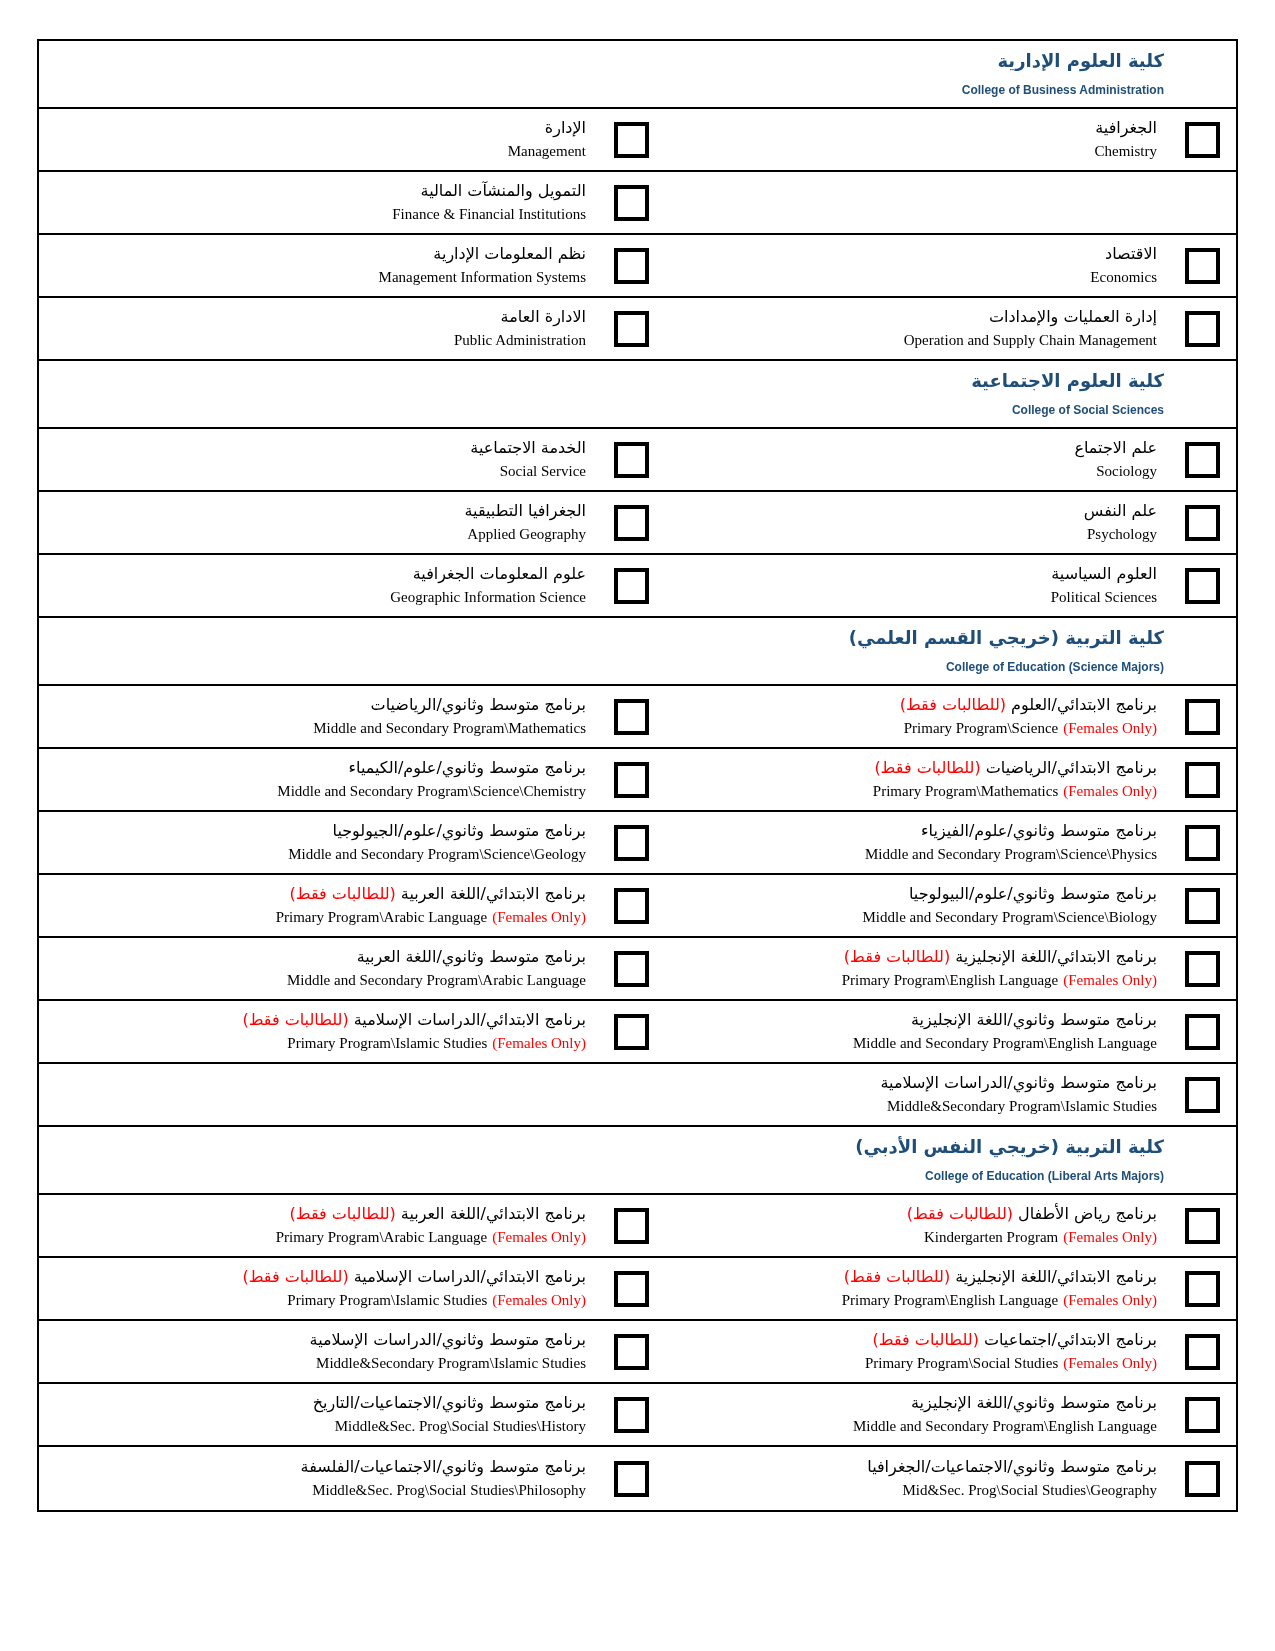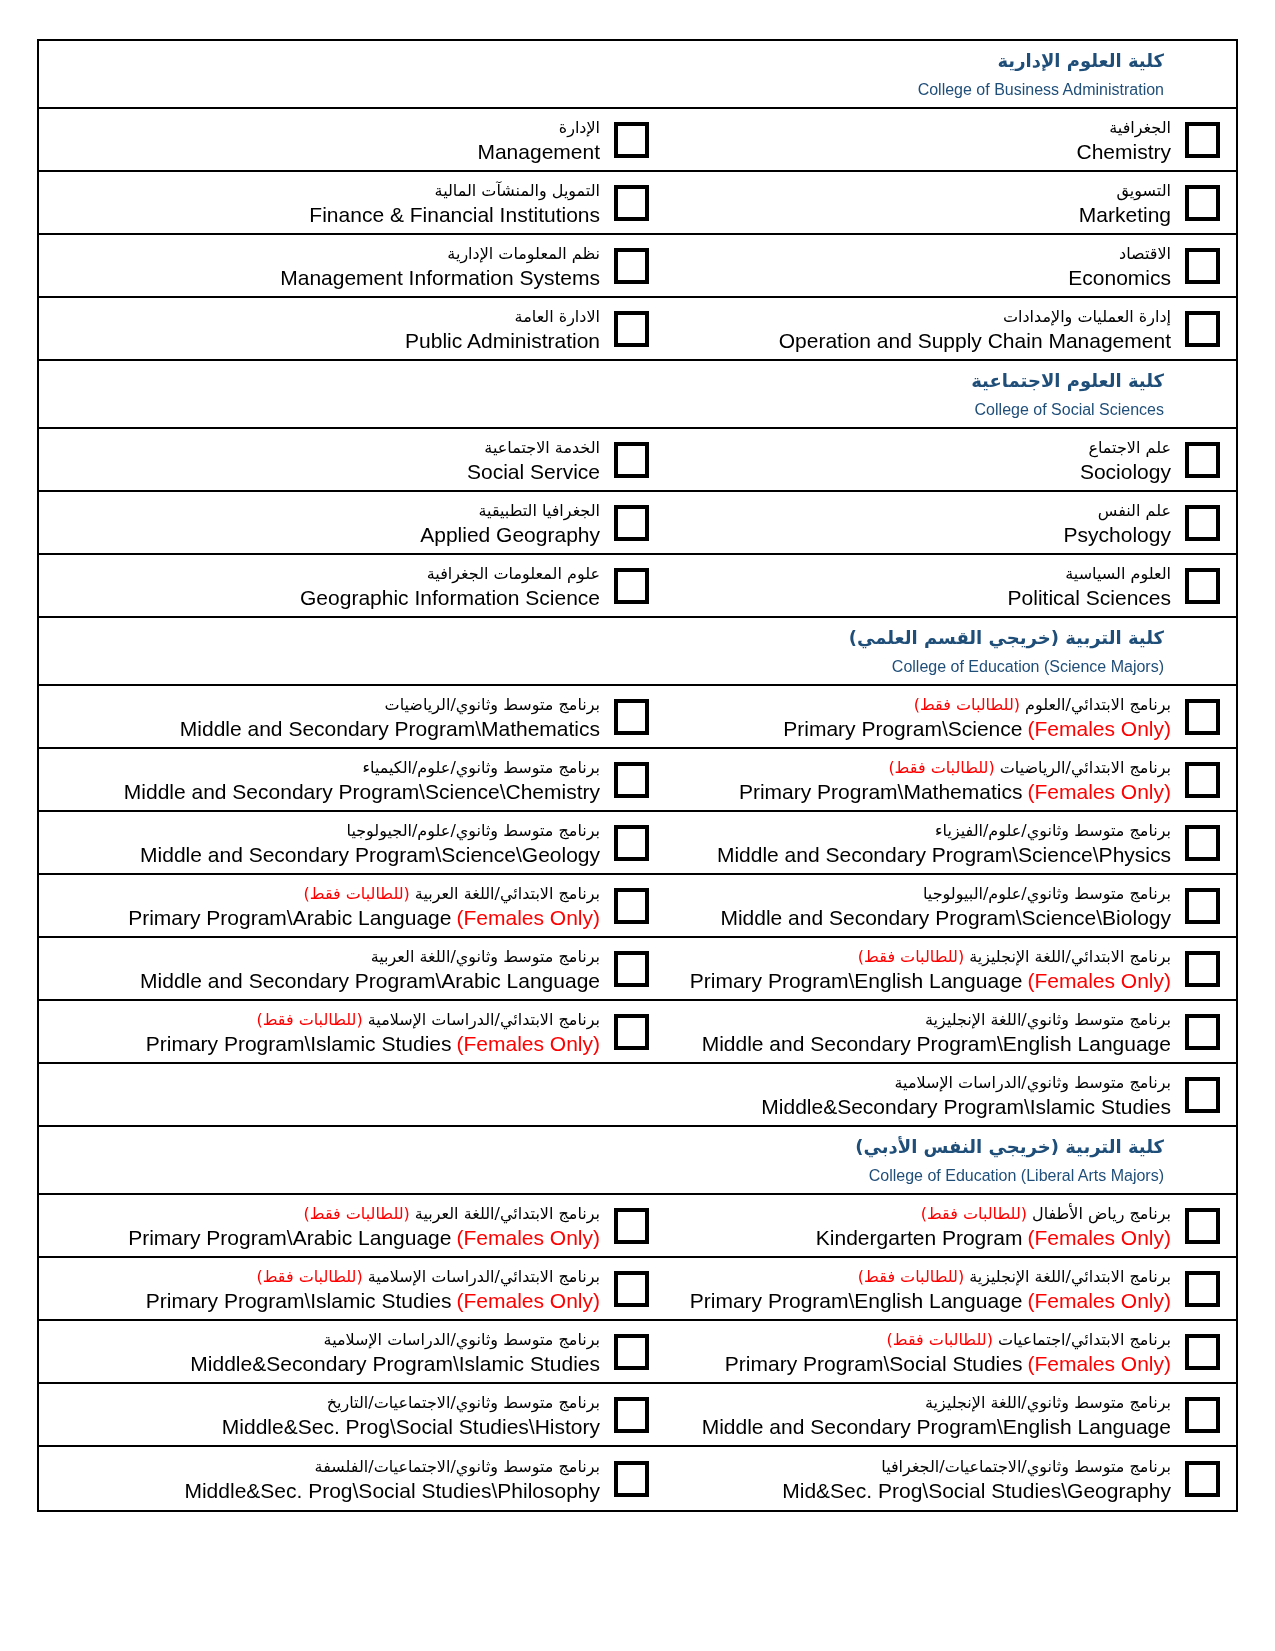--- a/index.html
+++ b/index.html
@@ -33,50 +33,50 @@
   }
   .hdr-ar {
     font-family: "DejaVu Sans", sans-serif;
     font-weight: bold;
     font-size: 18px;
     line-height: 30px;
     color: var(--header-blue);
   }
   .hdr-en {
     font-family: "Liberation Sans", sans-serif;
-    font-weight: normal;
-    font-size: 16px;
+    font-weight: bold;
+    font-size: 12px;
     line-height: 28px;
     color: var(--header-blue);
   }
 
   .program-row { height: 63px; display: flex; }
   .cell {
     box-sizing: border-box;
     display: flex;
     align-items: center;
     justify-content: flex-end;
-    gap: 14px;
+    gap: 28px;
     padding-right: 16px;
     overflow: hidden;
   }
   .cell-left  { width: 52.3%; }
   .cell-right { width: 47.7%; }
 
   .texts { display: flex; flex-direction: column; align-items: flex-end; }
   .ar-line {
     font-family: "DejaVu Sans", sans-serif;
     font-size: 16px;
     line-height: 23px;
     color: var(--ink);
     white-space: nowrap;
   }
   .en-line {
-    font-family: Liberation Sans, sans-serif;
-    font-size: 21px;
+    font-family: Liberation Serif, serif;
+    font-size: 15px;
     line-height: 25px;
     color: var(--ink);
     white-space: nowrap;
   }
   .seg-red { color: var(--highlight-red); }
   .ar-line .seg-red { margin-right: 5px; }
   .en-line .seg-red { margin-left: 5px; }
 
   .checkbox {
     flex: 0 0 auto;
@@ -112,27 +112,20 @@
     </div>
   </div>
       <div class="row program-row">
     <div class="cell cell-left">
       <div class="texts">
         <div class="ar-line" dir="rtl"><span class="seg-ar-black">التمويل والمنشآت المالية</span></div>
         <div class="en-line"><span class="seg-en-black">Finance &amp; Financial Institutions</span></div>
       </div>
       <span class="checkbox"></span>
     </div>
-    <div class="cell cell-right">
-      <div class="texts">
-        <div class="ar-line" dir="rtl"><span class="seg-ar-black">التسويق</span></div>
-        <div class="en-line"><span class="seg-en-black">Marketing</span></div>
-      </div>
-      <span class="checkbox"></span>
-    </div>
   </div>
       <div class="row program-row">
     <div class="cell cell-left">
       <div class="texts">
         <div class="ar-line" dir="rtl"><span class="seg-ar-black">نظم المعلومات الإدارية</span></div>
         <div class="en-line"><span class="seg-en-black">Management Information Systems</span></div>
       </div>
       <span class="checkbox"></span>
     </div>
     <div class="cell cell-right">

